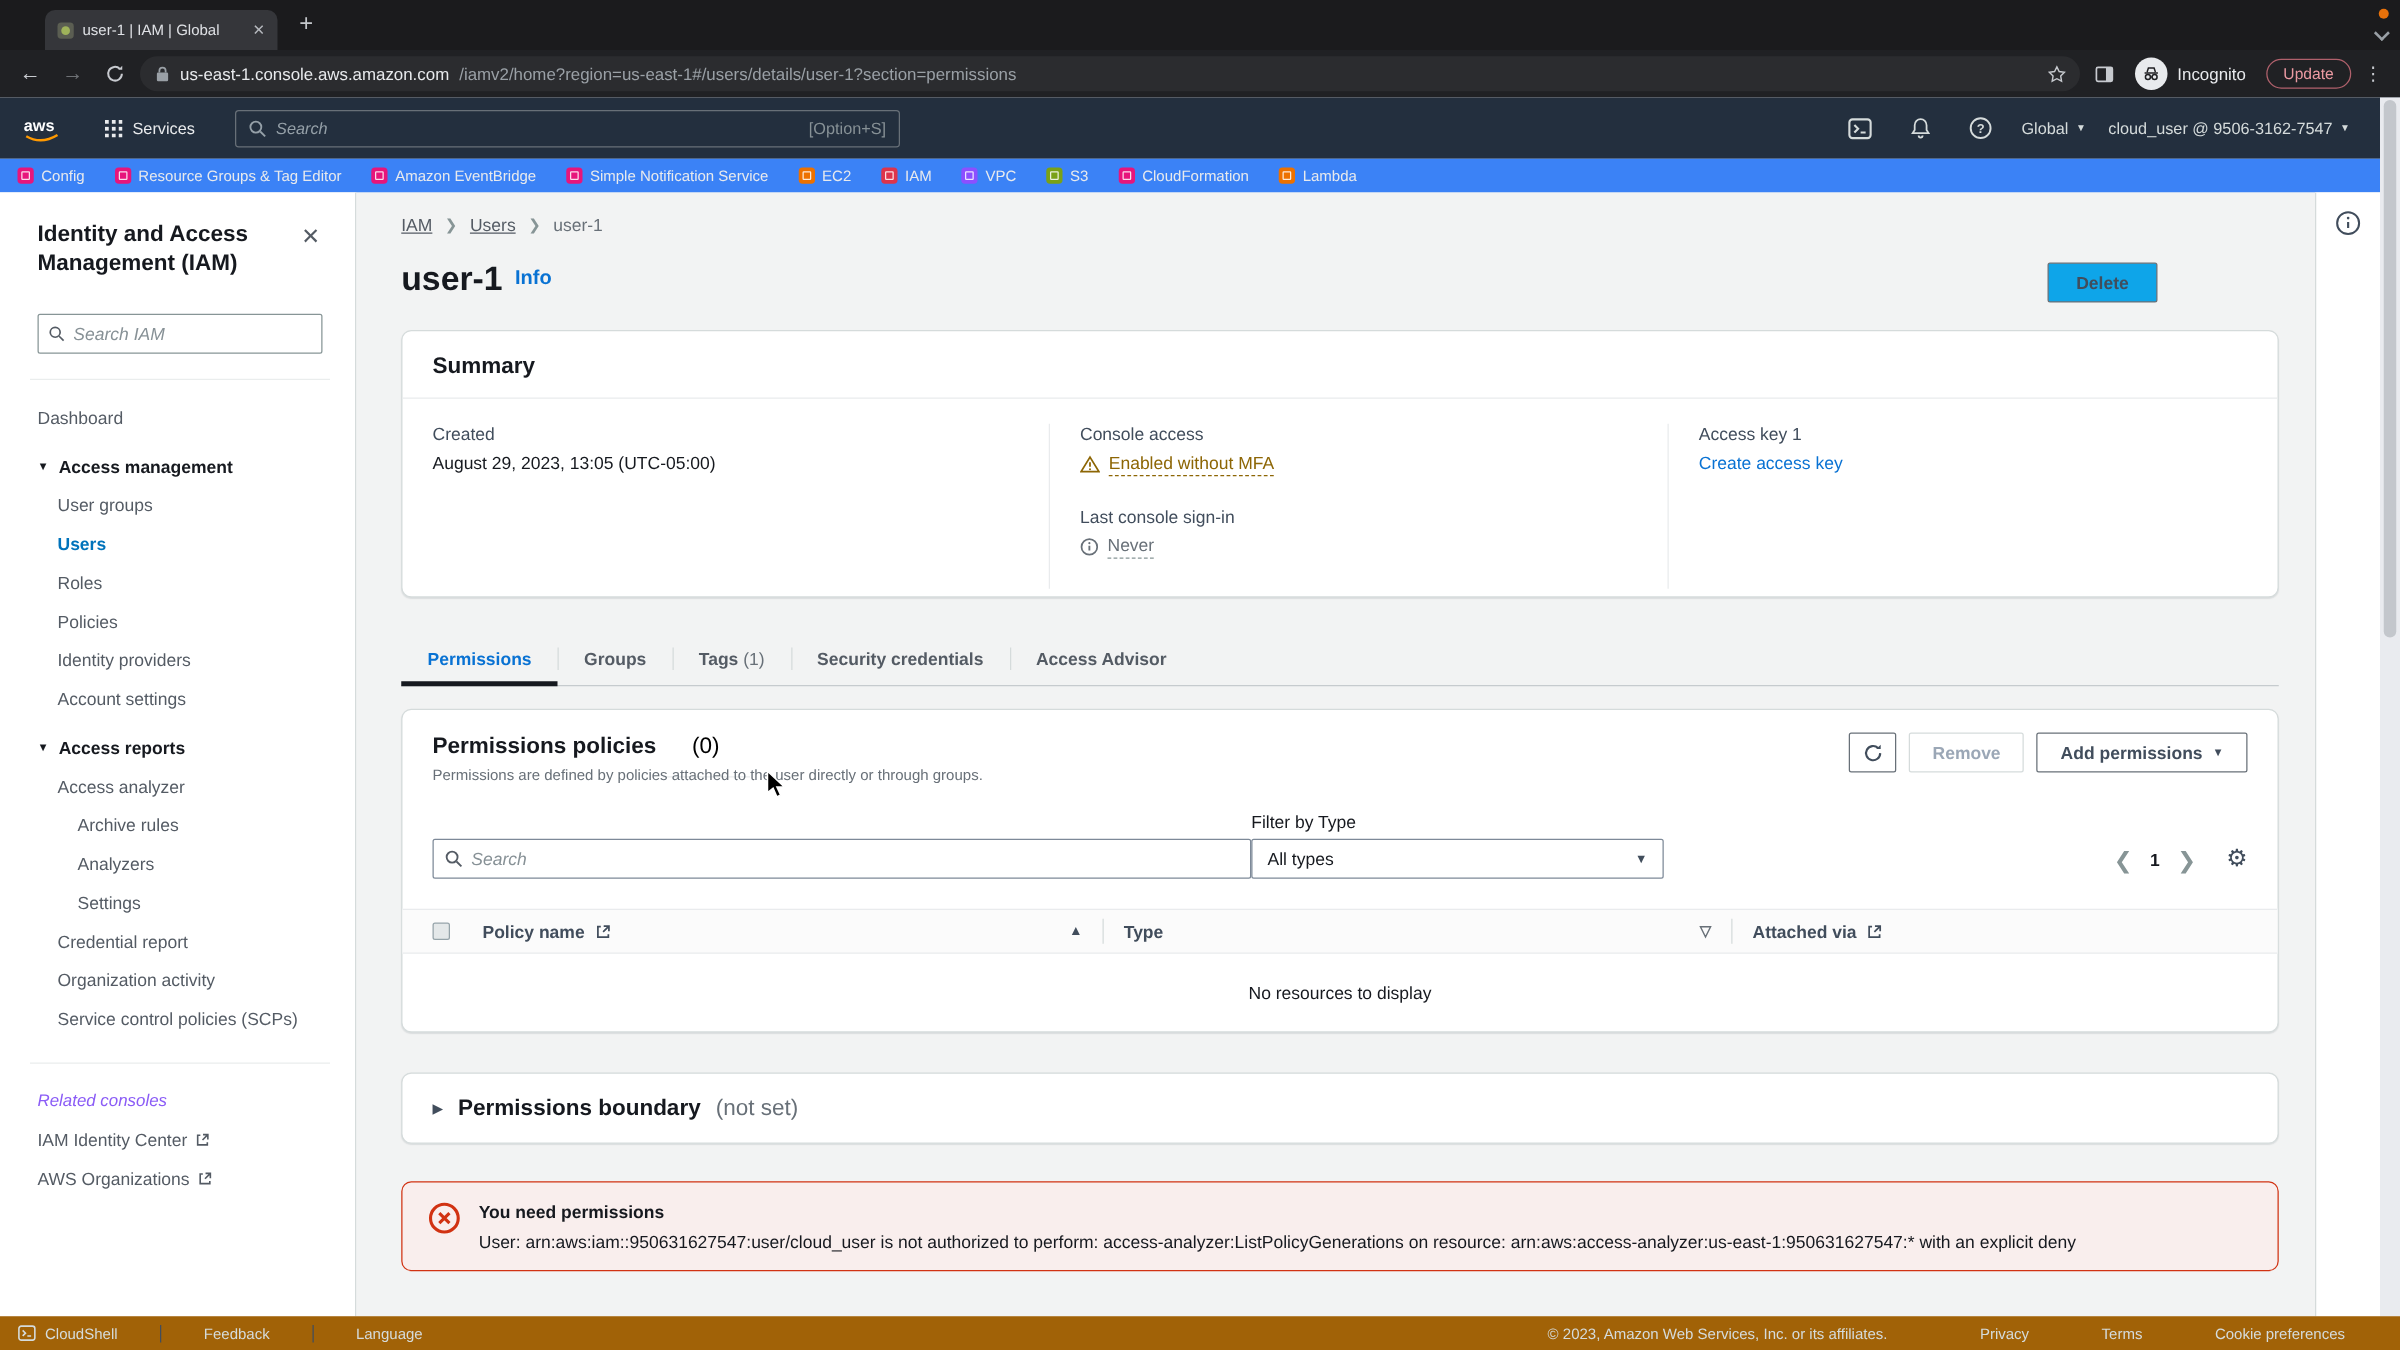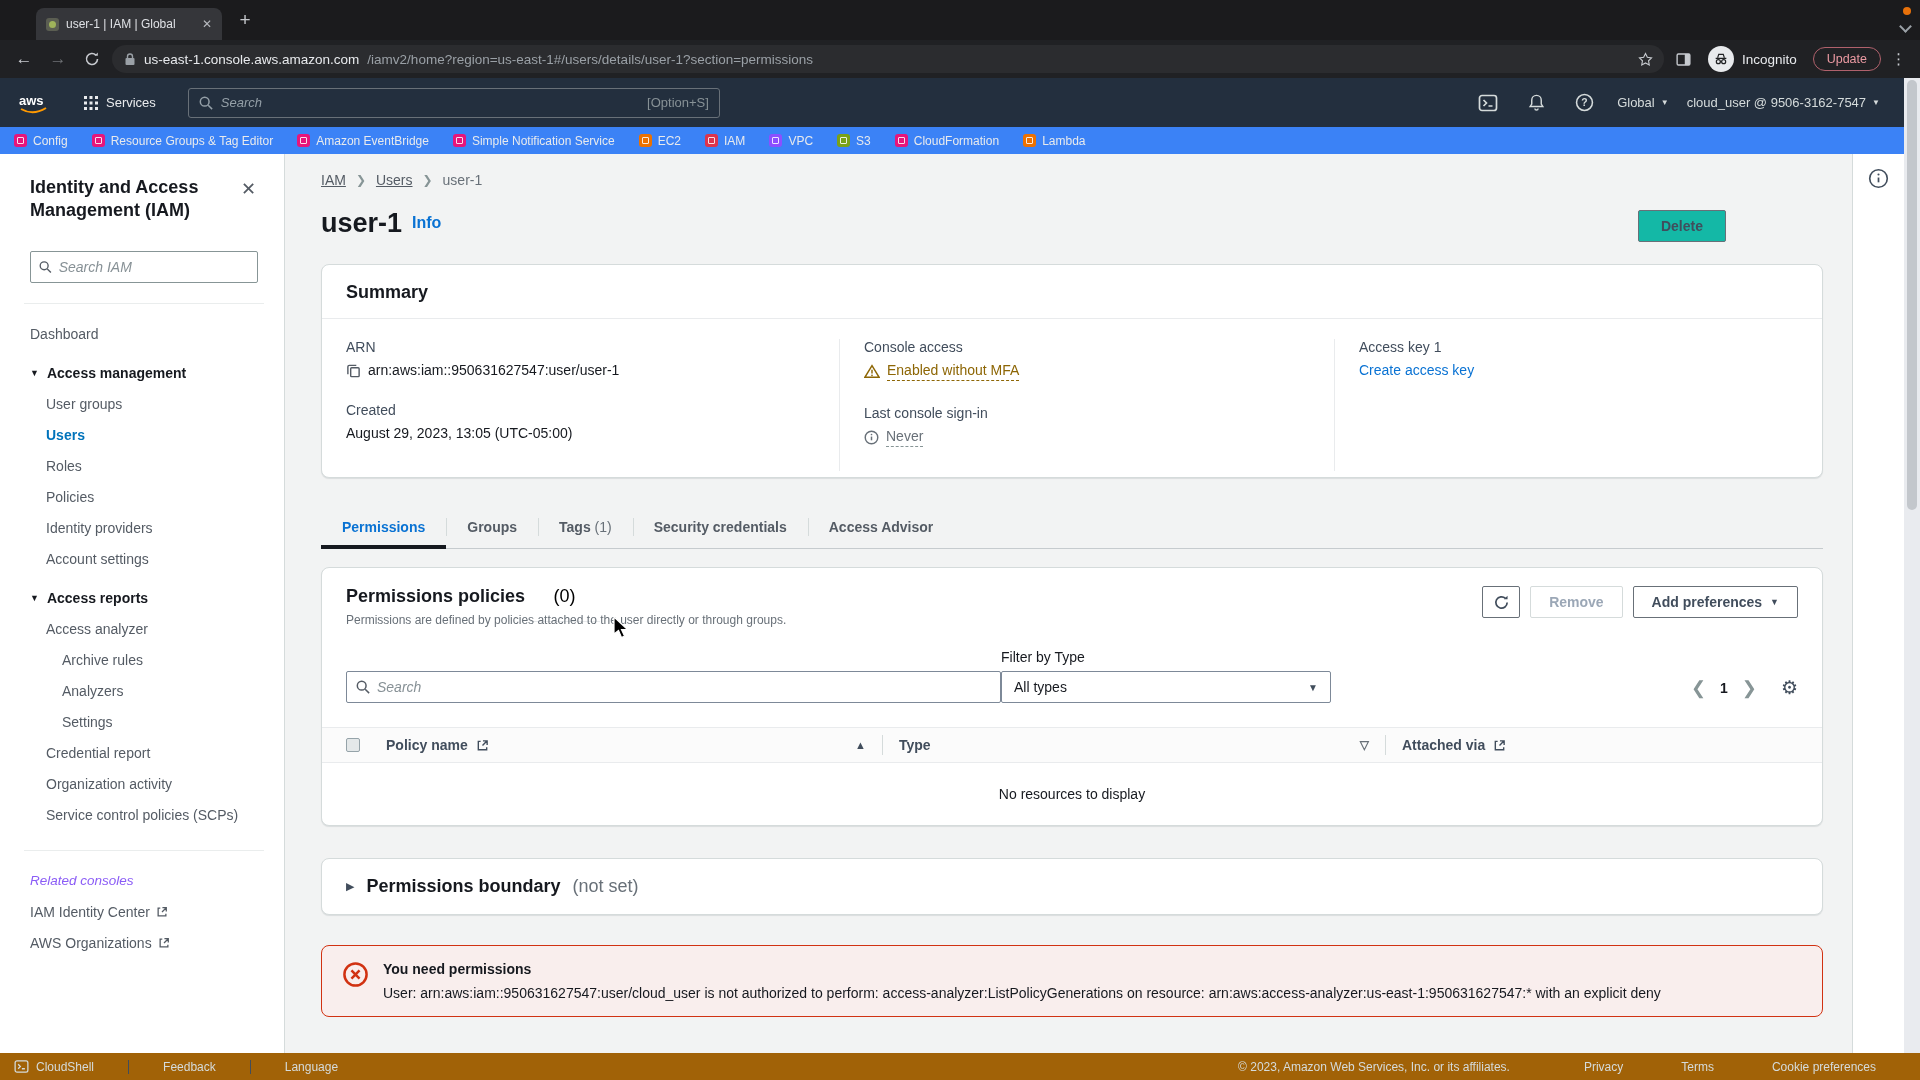--- a/index.html
+++ b/index.html
@@ -71,21 +71,21 @@
 
   .content { position:absolute; left:285px; top:0; width:1538px; height:100%; padding:18px 0 0 36px; }
   .breadcrumb { font-size:14px; display:flex; align-items:center; gap:10px; }
   .breadcrumb a { color:#545b64; text-decoration:underline; cursor:pointer; }
   .breadcrumb .sep { color:#879596; font-size:12px; }
   .breadcrumb .current { color:#687078; }
 
   .titlerow { margin-top:22px; display:flex; align-items:flex-start; }
   .h1 { font-size:27px; font-weight:700; color:#16191f; line-height:1; }
   .info-link { font-size:16px; font-weight:700; color:#0972d3; margin-left:10px; margin-top:4px; cursor:pointer; }
-  .delete-btn { margin-left:auto; margin-right:97px; background:#14b8a6; border:1px solid #687078; border-radius:2px; padding:7px 22px; font-size:14px; font-weight:700; color:#414d5c; cursor:pointer; }
+  .delete-btn { margin-left:auto; margin-right:97px; background:#0ea5e9; border:1px solid #687078; border-radius:2px; padding:7px 22px; font-size:14px; font-weight:700; color:#414d5c; cursor:pointer; }
 
   .card { width:1502px; background:#fff; border:1px solid #d5dbdb; border-radius:8px; box-shadow:0 1px 1px rgba(0,28,36,.1); }
   .summary-card { margin-top:22px; }
   .card-h { padding:17px 24px 15px; border-bottom:1px solid #e9ebed; }
   .card-h h2 { font-size:18px; font-weight:700; color:#16191f; display:inline; }
   .card-h .count, .muted { font-weight:400; color:#687078; }
   .sum-body { display:grid; grid-template-columns: 493px 495px 1fr; padding:20px 24px 6px; }
   .sum-col { padding-right:24px; }
   .sum-col + .sum-col { border-left:1px solid #e9ebed; padding-left:24px; }
   .field { margin-bottom:24px; }
@@ -380,30 +380,20 @@
       <div class="titlerow">
         <span class="h1">user-1</span>
         <span class="info-link">Info</span>
         <button class="delete-btn">Delete</button>
       </div>
 
       <div class="card summary-card">
         <div class="card-h"><h2>Summary</h2></div>
         <div class="sum-body">
           <div class="sum-col">
-            <div class="field">
-              <div class="lbl">ARN</div>
-              <div class="val">
-                <svg width="15" height="15" viewBox="0 0 16 16">
-                    <rect x="5" y="5" width="9" height="9.5" rx="1" fill="none" stroke="#545b64" stroke-width="1.5"></rect>
-                    <path d="M11 2.5H3.5A1.5 1.5 0 0 0 2 4v8" fill="none" stroke="#545b64" stroke-width="1.5"></path>
-                  </svg>
-                <span>arn:aws:iam::950631627547:user/user-1</span>
-              </div>
-            </div>
             <div class="field">
               <div class="lbl">Created</div>
               <div class="val">
                   <span>August 29, 2023, 13:05 (UTC-05:00)</span>
                 </div>
             </div>
           </div>
           <div class="sum-col">
             <div class="field">
               <div class="lbl">Console access</div>
@@ -456,21 +446,21 @@
           </div>
           <div class="pol-actions">
             <button class="btn icon-only">
               <svg width="17" height="17" viewBox="0 0 18 18">
                   <path d="M15 9a6 6 0 1 1-1.8-4.3" fill="none" stroke="#414d5c" stroke-width="1.8"></path>
                   <path d="M15.4 1.8v3.8h-3.8z" fill="#414d5c"></path>
                 </svg>
             </button>
             <button class="btn disabled">Remove</button>
             <button class="btn">
-              <span>Add preferences</span>
+              <span>Add permissions</span>
                 <span class="dd">▼</span>
             </button>
           </div>
         </div>
 
         <div class="filterrow">
           <div class="searchbox">
             <svg width="14" height="14" viewBox="0 0 16 16">
                 <circle cx="6.5" cy="6.5" r="5" fill="none" stroke="#545b64" stroke-width="1.7"></circle>
                 <path d="M10.5 10.5 L15 15" stroke="#545b64" stroke-width="1.7"></path>

